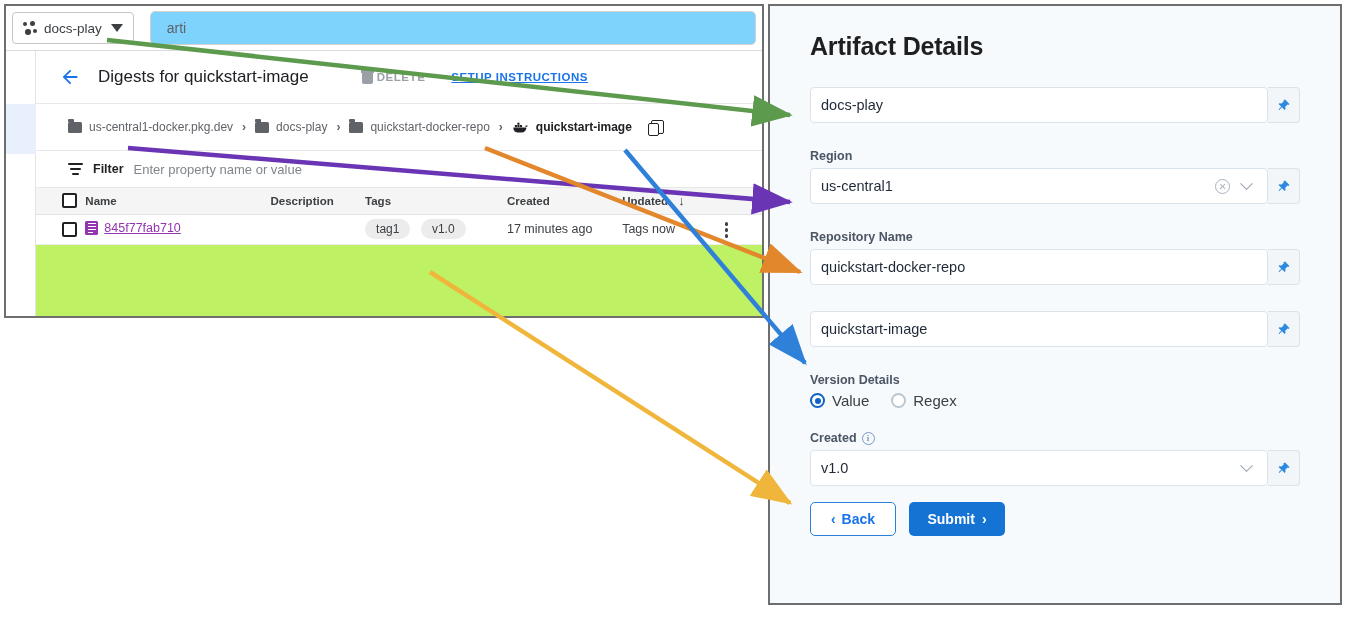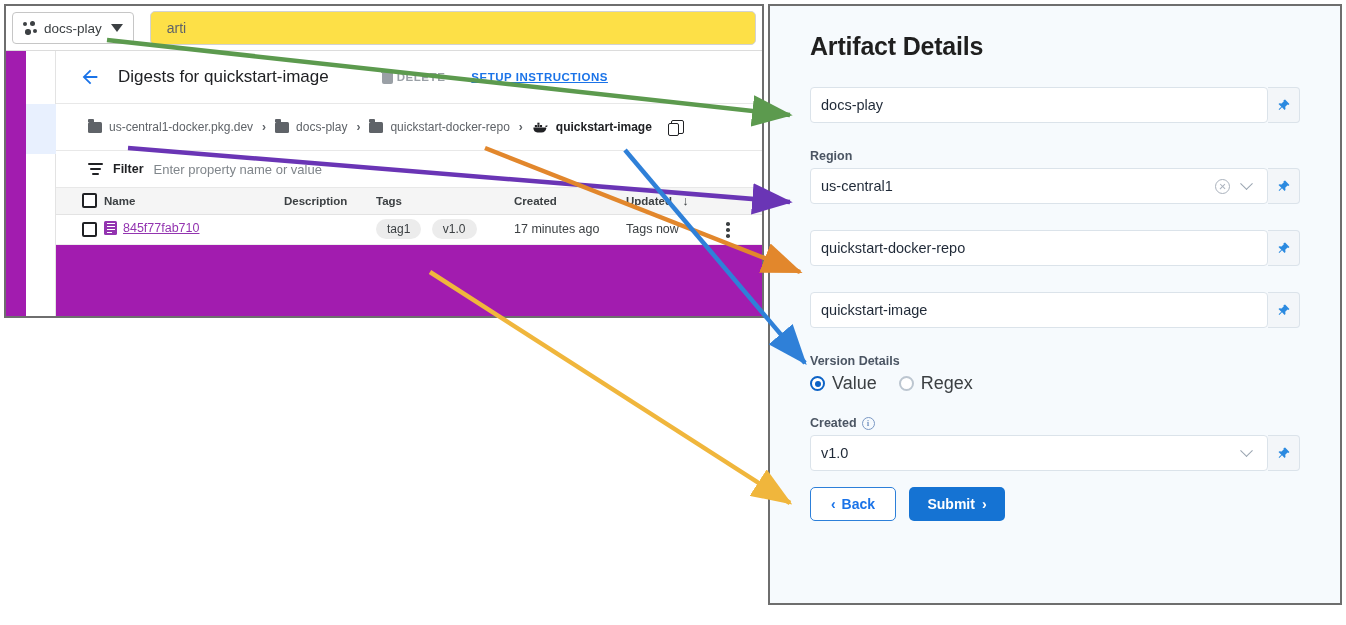--- a/index.html
+++ b/index.html
@@ -60,30 +60,30 @@
     width: 0; height: 0;
     border-left: 6px solid transparent;
     border-right: 6px solid transparent;
     border-top: 8px solid #3c4043;
     margin-left: 2px;
   }
   .omnibox {
     margin-left: 16px;
     flex: 1;
     height: 34px;
-    background: #fde047;
+    background: #7dd3fc;
     border: 1px solid #d2d2d2;
     border-radius: 5px;
     display: flex; align-items: center;
     padding: 0 16px;
     font-size: 14px;
     color: #5f6368;
   }
 
-  .page-body { display: flex; height: 267px; background:#a21caf;padding-left:20px; }
+  .page-body { display: flex; height: 267px; background:#bef264; }
   .rail {
     width: 30px;
     background: #ffffff;
     border-right: 1px solid #e3e3e3;
     position: relative;
     flex: 0 0 30px;
   }
   .rail .rail-active {
     position: absolute; left: 0; top: 53px;
     width: 30px; height: 50px;
@@ -291,21 +291,21 @@
     width: 32px;
     background: #f3f6f9;
     border: 1px solid #dbe3ea;
     border-left: none;
     border-radius: 0 4px 4px 0;
     display:flex; align-items:center; justify-content:center;
     flex: 0 0 32px;
   }
   .radio-row { display:flex; align-items:center; gap: 11px; margin-bottom: 22px; }
   .radio {
-    display:flex; align-items:center; gap:7px; font-size:18px; color:#3c4043;
+    display:flex; align-items:center; gap:7px; font-size:15px; color:#3c4043;
   }
   .radio .dot {
     width:15px; height:15px; border-radius:50%;
     border: 2px solid #bcc6d0; background:#fff; position:relative; flex:0 0 15px;
   }
   .radio.on .dot { border-color:#0d63c6; }
   .radio.on .dot::after {
     content:""; position:absolute; left:2.6px; top:2.6px; width:6px; height:6px;
     border-radius:50%; background:#0d63c6;
   }
@@ -508,20 +508,21 @@
           </div>
           <div class="pin-btn">
             <svg width="15" height="15" viewBox="0 0 24 24" aria-hidden="true">
               <path d="M14.5 2.5l7 7-1.6 1.6-1.5-.6-3.6 3.6.4 3.4-1.5 1.5-4.1-4.1-4.3 4.3-1.1-1.1 4.3-4.3L4 9.7l1.5-1.5 3.4.4 3.6-3.6-.6-1.5z" fill="#2b8ae0"></path>
             </svg>
           </div>
         </div>
       </div>
 
       <div>
+        <div class="field-label">Repository Name</div>
         <div class="field-row">
           <div class="input-box">
             <span class="input-val">quickstart-docker-repo</span>
           </div>
           <div class="pin-btn">
             <svg width="15" height="15" viewBox="0 0 24 24" aria-hidden="true">
               <path d="M14.5 2.5l7 7-1.6 1.6-1.5-.6-3.6 3.6.4 3.4-1.5 1.5-4.1-4.1-4.3 4.3-1.1-1.1 4.3-4.3L4 9.7l1.5-1.5 3.4.4 3.6-3.6-.6-1.5z" fill="#2b8ae0"></path>
             </svg>
           </div>
         </div>

